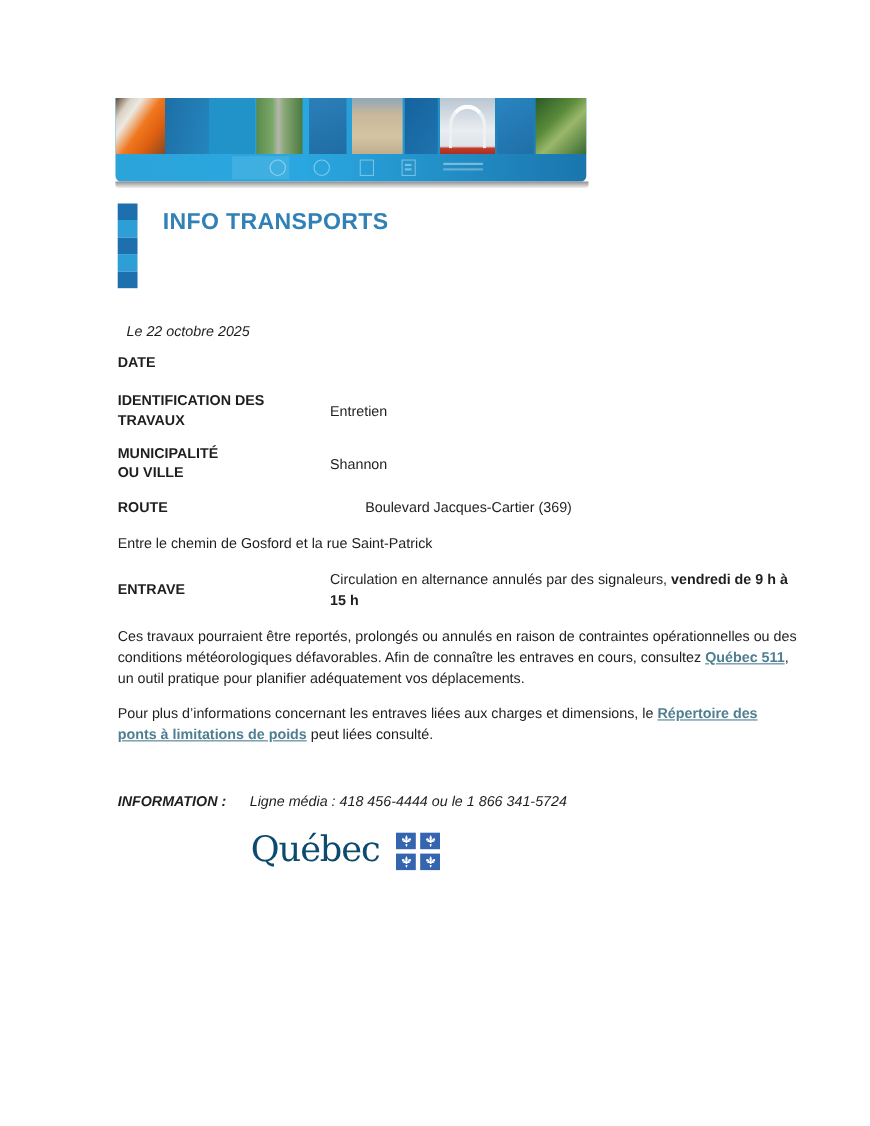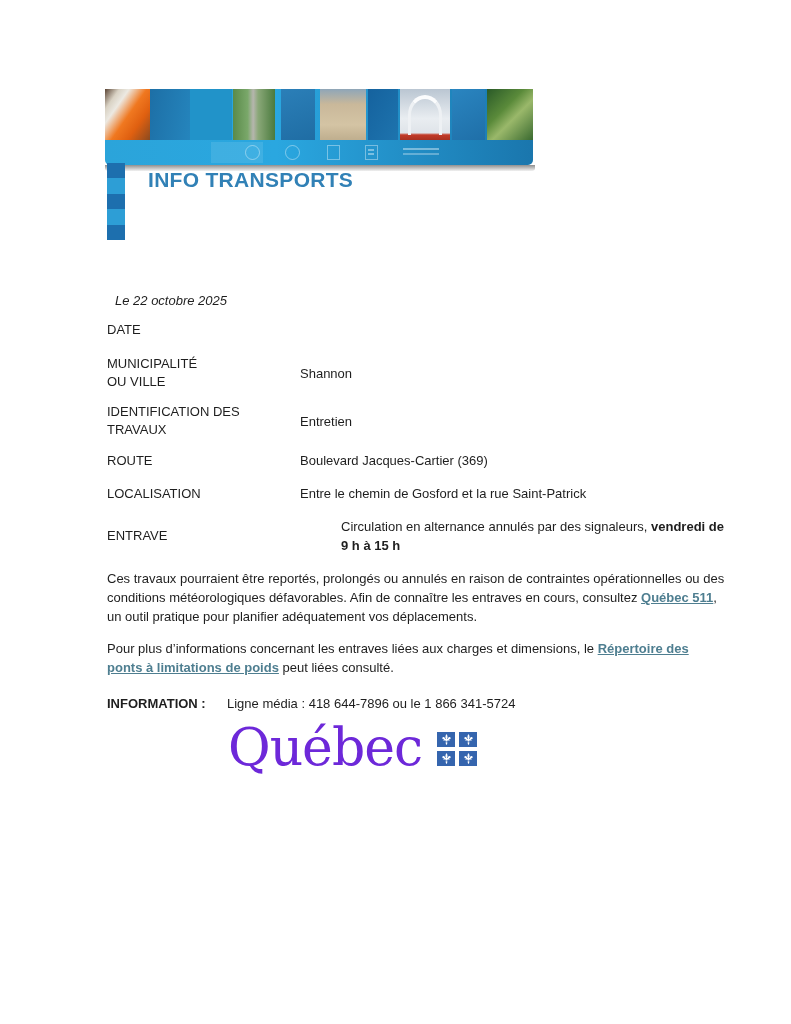--- a/index.html
+++ b/index.html
@@ -34,50 +34,50 @@
   .g-square{position:absolute;top:5px;width:13px;height:15px;border:1.5px solid rgba(255,255,255,0.38);box-sizing:border-box;}
   .g-s1{left:222px;} .g-s2{left:260px;}
   .g-s2::before{content:"";position:absolute;left:2px;top:3px;width:6px;height:2px;background:rgba(255,255,255,0.4);}
   .g-s2::after{content:"";position:absolute;left:2px;top:7px;width:6px;height:2px;background:rgba(255,255,255,0.4);}
   .g-text{position:absolute;left:298px;top:8px;width:36px;height:2px;background:rgba(255,255,255,0.40);box-shadow:0 5px 0 rgba(255,255,255,0.30);}
 
   .banner-shadow{position:absolute;left:105px;top:165px;width:430px;height:6px;
     background:linear-gradient(to bottom,#8f8f8f,#f2f2f2);border-radius:0 0 3px 3px;}
 
   
-  .masthead{position:absolute;left:107px;top:163px;display:flex;}
+  .masthead{position:absolute;left:107px;top:185px;display:flex;}
   .mast-bar{width:18px;height:77px;display:flex;flex-direction:column;}
   .mast-bar .seg{flex:1;}
   .seg-d{background:#1d6fae;} .seg-l{background:#2d9ed6;}
   .mast-title{margin-left:23px;margin-top:5px;font-size:21px;font-weight:600;color:#3181b6;letter-spacing:.3px;}
 
   
   .content{position:absolute;left:107px;top:291px;width:618px;font-size:13px;line-height:19px;}
   .date-line{margin:0 0 11px 8px;font-style:italic;}
   .row{display:flex;align-items:center;}
-  .row .lbl{width:193px;flex-shrink:0;font-weight:400;white-space:pre-line;line-height:18px;}
+  .row .lbl{width:193px;flex-shrink:0;font-weight:700;white-space:pre-line;line-height:18px;}
   .row .val{flex:1;}
   .r-date{margin-bottom:16px;}
   .r-idtrav{margin-bottom:12px;}
   .r-muni{margin-bottom:12px;}
-  .r-route{margin-bottom:14px;}
+  .r-route{margin-bottom:14px;gap:32px;}
   .r-local{margin-bottom:14px;}
-  .r-entrave{margin-bottom:0;gap:41px;}
+  .r-entrave{margin-bottom:0;}
   .bold{font-weight:700;}
   .para{margin:14px 0 0 0;}
   .para + .para{margin-top:13px;}
   a.doc-link, a.doc-link:visited{color:#4e7e90;font-weight:700;text-decoration:underline;}
 
-  .info-row{display:flex;margin-top:17px;}
+  .info-row{display:flex;margin-top:42px;font-style:italic;}
   .info-lbl{width:120px;flex-shrink:0;font-weight:700;}
   .info-val div{line-height:19px;}
 
   
   .logo{margin-top:12px;margin-left:121px;display:flex;align-items:flex-start;}
-  .wordmark{font-family:"DejaVu Serif","Liberation Serif",serif;font-size:52px;line-height:44px;color:#6d28d9;letter-spacing:-1px;}
+  .wordmark{font-family:"DejaVu Serif","Liberation Serif",serif;font-size:32px;line-height:44px;color:#0c4a6e;letter-spacing:-1px;}
   .flag{display:grid;grid-template-columns:18px 18px;grid-template-rows:15px 15px;gap:4px;margin-left:15px;margin-top:7px;}
   .flag .sq{width:18px;height:15px;background:#3565ae;display:flex;align-items:center;justify-content:center;}
   .flag svg{display:block;}
 </style>
 </head>
 <body>
 
 <div class="page">
 
   <div class="banner">
@@ -112,51 +112,50 @@
     </div>
     <div class="mast-title">INFO TRANSPORTS</div>
   </div>
 
   <div class="content">
     <div class="date-line">Le 22 octobre 2025</div>
 
     <div class="row r-date">
       <div class="lbl">DATE</div>
     </div>
+    <div class="row r-idtrav">
+      <div class="lbl">IDENTIFICATION DES
+TRAVAUX</div>
+      <div class="val">Entretien</div>
+    </div>
     <div class="row r-muni">
       <div class="lbl">MUNICIPALITÉ
 OU VILLE</div>
       <div class="val">Shannon</div>
-    </div>
-    <div class="row r-idtrav">
-      <div class="lbl">IDENTIFICATION DES
-TRAVAUX</div>
-      <div class="val">Entretien</div>
     </div>
     <div class="row r-route">
       <div class="lbl">ROUTE</div>
       <div class="val">Boulevard Jacques-Cartier (369)</div>
     </div>
     <div class="row r-local">
-      <div class="lbl">LOCALISATION</div>
       <div class="val">Entre le chemin de Gosford et la rue Saint-Patrick</div>
     </div>
     <div class="row r-entrave">
       <div class="lbl">ENTRAVE</div>
       <div class="val"><span>Circulation en alternance annulés par des signaleurs, </span><span class="bold">vendredi de 9 h à 15 h</span></div>
     </div>
 
     <p class="para"><span>Ces travaux pourraient être reportés, prolongés ou annulés en raison de contraintes opérationnelles ou des conditions météorologiques défavorables. Afin de connaître les entraves en cours, consultez </span><a href="#" class="doc-link">Québec 511</a><span>, un outil pratique pour planifier adéquatement vos déplacements.</span></p>
 
     <p class="para"><span>Pour plus d’informations concernant les entraves liées aux charges et dimensions, le </span><a href="#" class="doc-link">Répertoire des ponts à limitations de poids</a><span> peut liées consulté.</span></p>
 
     <div class="info-row">
       <div class="info-lbl">INFORMATION :</div>
       <div class="info-val">
-        <div>Ligne média : 418 644-7896 ou le 1 866 341-5724</div>
+        <div>Ligne média : 418 456-4444 ou le 1 866 341-5724</div>
       </div>
     </div>
 
     <div class="logo">
       <div class="wordmark">Québec</div>
       <div class="flag">
         <div class="sq">
             <svg viewBox="0 0 20 24" width="9" height="11">
               <path fill="#ffffff" d="M10 0c-1.6 2.6-2.4 4.6-2.4 6.8 0 1.6.5 2.9 1 3.9H6.9C6.7 8 5.3 6.4 3.4 6.4 1.9 6.4.8 7.5.8 9c0 1.4 1 2.5 2.4 2.5.7 0 1.3-.3 1.7-.7-.3 1.8-1.5 3-3.3 3.3h6.6v2.2h3.6v-2.2h6.6c-1.8-.3-3-1.5-3.3-3.3.4.4 1 .7 1.7.7 1.4 0 2.4-1.1 2.4-2.5 0-1.5-1.1-2.6-2.6-2.6-1.9 0-3.3 1.6-3.5 4.3h-1.7c.5-1 1-2.3 1-3.9C12.4 4.6 11.6 2.6 10 0zM8.2 18.2v1.4c0 2 .8 3.6 1.8 4.4 1-.8 1.8-2.4 1.8-4.4v-1.4H8.2z"></path>
             </svg>

